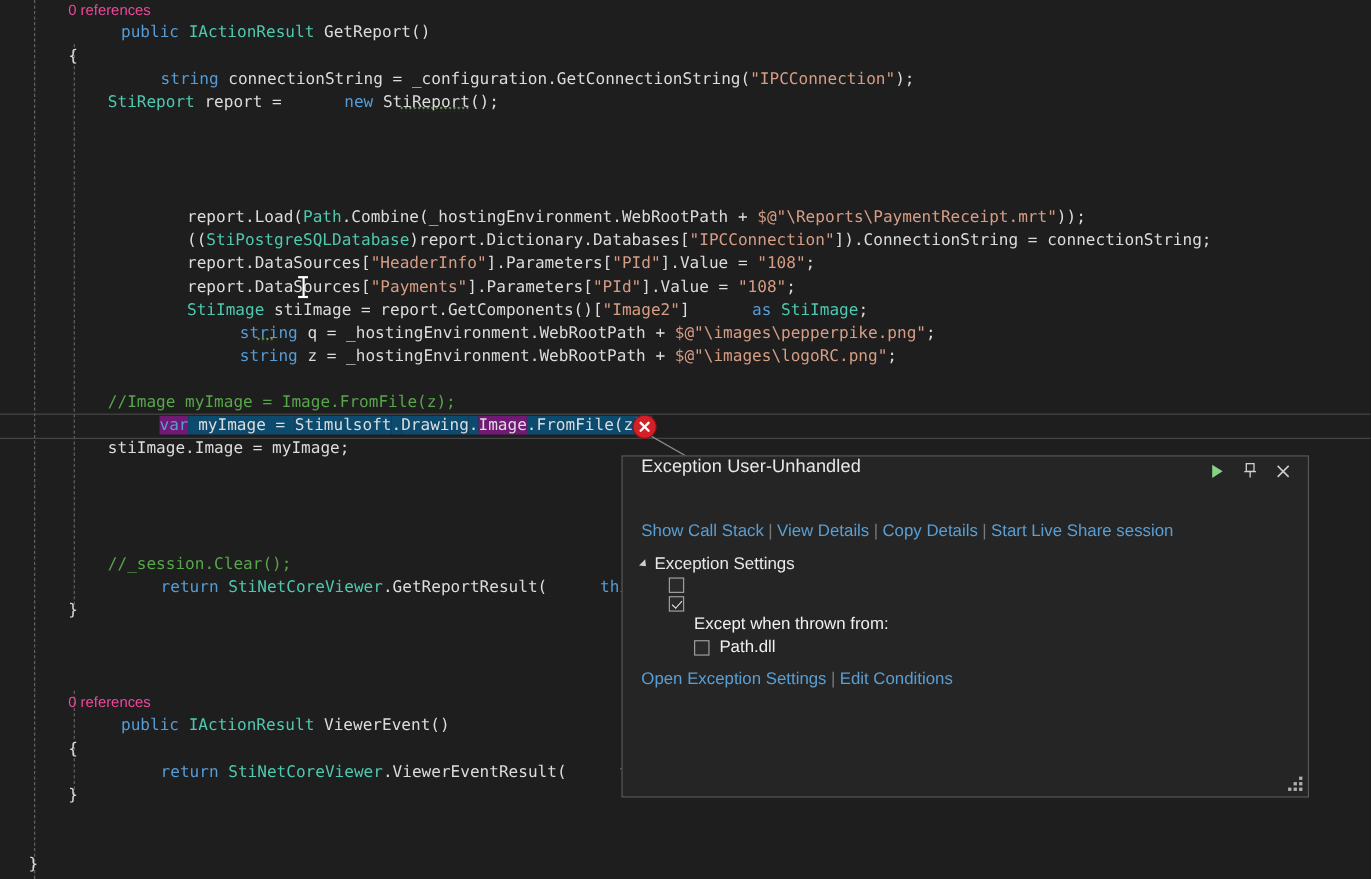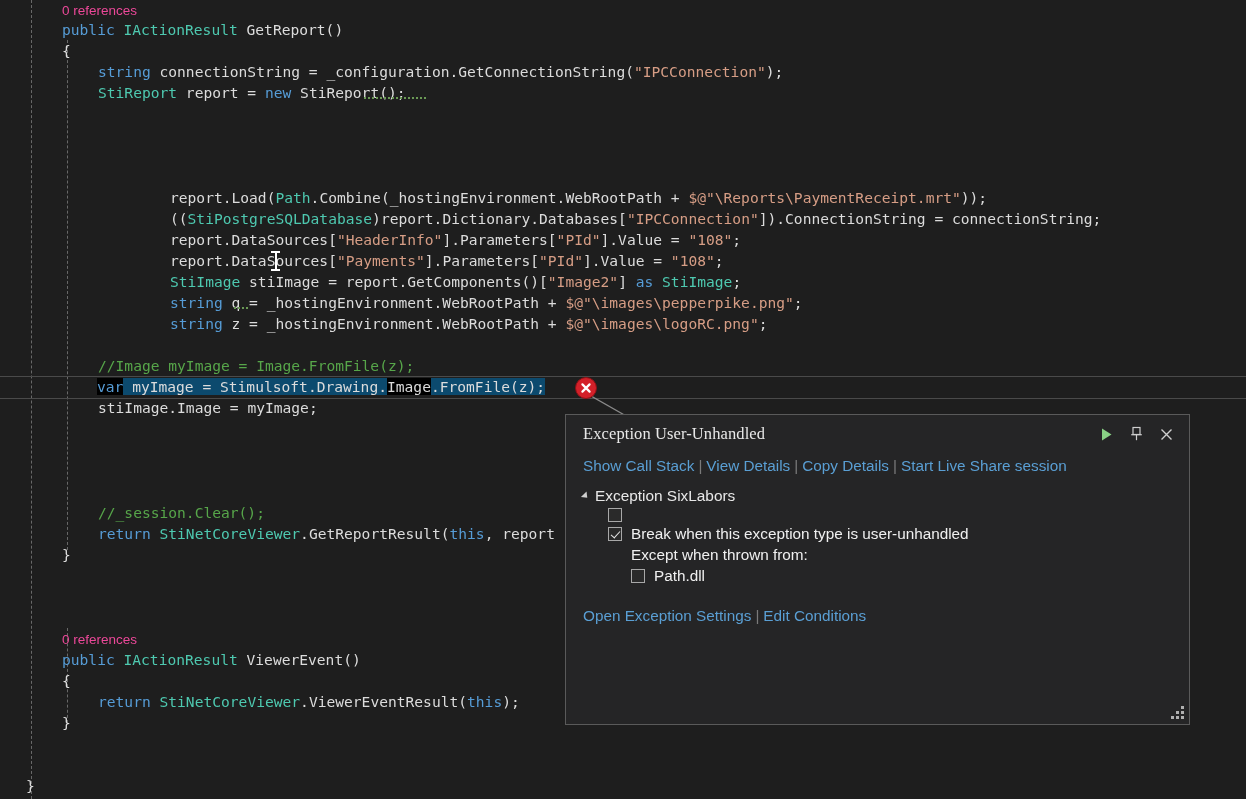--- a/index.html
+++ b/index.html
@@ -33,21 +33,21 @@
   .ln {
     position: absolute;
     left: 0;
     width: 1246px;
     height: 20.9px;
     white-space: pre;
     color: #d4d4d4;
   }
 
   
-  .kw      { color: #569cd6; }
+  .kw      { color: #569cd6; margin-left: 48px; }
   .type    { color: #4ec9b0; }
   .str     { color: #d69d85; }
   .cmt     { color: #57a64a; }
   .plain   { color: #dcdcdc; }
   .codelens{ color: #ec4899; font-family: "Liberation Sans", sans-serif; font-size: 13.5px; }
   .brace   { color: #dcdcdc; }
 
   
   .guide {
     position: absolute;
@@ -65,21 +65,21 @@
     background: transparent;
     border-top: 1px solid #4a4a4a;
     border-bottom: 1px solid #4a4a4a;
     pointer-events: none;
   }
   .hl-exec {
     background: #0c4a6e;
     box-shadow: 0 0 0 0 transparent;
   }
   .hl-ref {
-    background: #000000;
+    background: #701a75;
     text-align: center;
   }
 
   
   .squiggle {
     position: absolute;
     height: 4px;
     background-image:
       radial-gradient(circle at 1px 1px, #6a9955 1px, transparent 1.2px);
     background-size: 4px 4px;
@@ -132,25 +132,23 @@
     width: 625px;
     height: 311px;
     background: #252526;
     border: 1px solid #5a5a5a;
     box-sizing: border-box;
     font-family: "Liberation Sans", sans-serif;
     color: #e6e6e6;
   }
   #popup-header {
     display: flex;
-    align-items: center;
     height: 38px;
     padding: 0 8px 0 17px;
     box-sizing: border-box;
-    font-family: Liberation Serif, serif;
   }
   #popup-title {
     flex: 1;
     font-size: 16.5px;
     color: #e8e8e8;
     letter-spacing: 0.1px;
   }
   .hdr-btn {
     width: 30px; height: 26px;
     display: flex; align-items: center; justify-content: center;
@@ -160,20 +158,21 @@
     padding: 4px 16px 0 17px;
   }
   #exception-message {
     font-size: 15.4px;
     line-height: 21.5px;
     color: #f0f0f0;
     margin-top: 8px;
   }
   #exception-message .extype { font-weight: bold; }
   .links-row {
+    margin-top: 17px;
     font-size: 15.3px;
     color: #5a9fd4;
   }
   .links-row .lnk { color: #5a9fd4; cursor: pointer; }
   .links-row .sep { color: #7a7a7a; padding: 0 4px; }
 
   #settings-section { margin-top: 12px; }
   #settings-header {
     display: flex; align-items: center;
     font-size: 15.4px; color: #e8e8e8;
@@ -209,21 +208,21 @@
   .cbox.checked::after {
     content: "";
     position: absolute;
     left: 4px; top: 0.5px;
     width: 4px; height: 8px;
     border: solid #e8e8e8;
     border-width: 0 1.6px 1.6px 0;
     transform: rotate(42deg);
   }
   #bottom-links {
-    margin-top: 22px;
+    margin-top: 11px;
     font-size: 15.3px;
   }
   #resize-grip {
     position: absolute;
     right: 4px; bottom: 4px;
     width: 15px; height: 15px;
   }
 </style>
 </head>
 <body>
@@ -288,29 +287,28 @@
   </div>
 
   <div class="popup-body">
 
 
     <div class="links-row" id="links-row"><span class="lnk">Show Call Stack</span><span class="sep">|</span><span class="lnk">View Details</span><span class="sep">|</span><span class="lnk">Copy Details</span><span class="sep">|</span><span class="lnk">Start Live Share session</span></div>
 
     <div id="settings-section">
       <div id="settings-header">
         <span class="tri"></span>
-        <span>Exception SixLabors</span>
+        <span>Exception Settings</span>
       </div>
       <div id="settings-items">
           <div class="chk-row indent1">
             <span class="cbox"></span>
           </div>
           <div class="chk-row indent1">
             <span class="cbox checked"></span>
-            <span>Break when this exception type is user-unhandled</span>
           </div>
           <div class="chk-row indent2 textonly">
             <span>Except when thrown from:</span>
           </div>
           <div class="chk-row indent2">
             <span class="cbox"></span>
             <span>Path.dll</span>
           </div>
         </div>
     </div>

